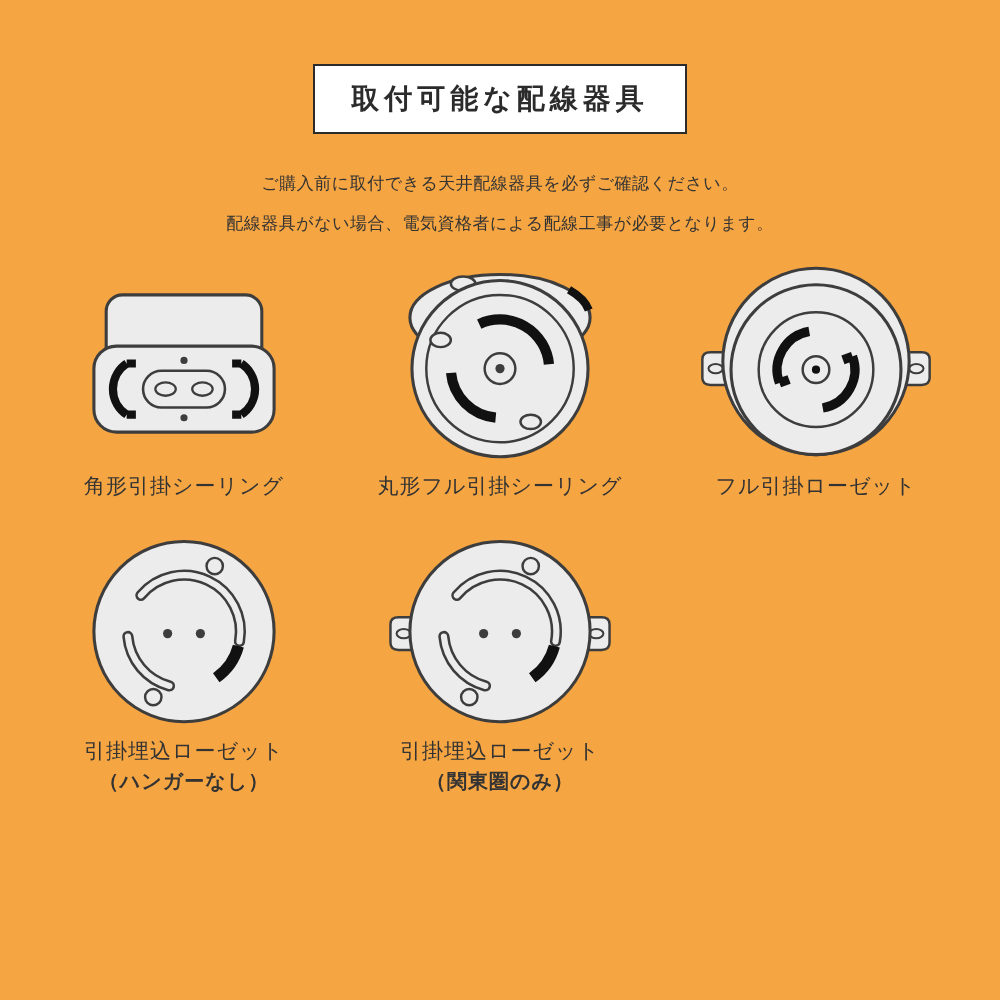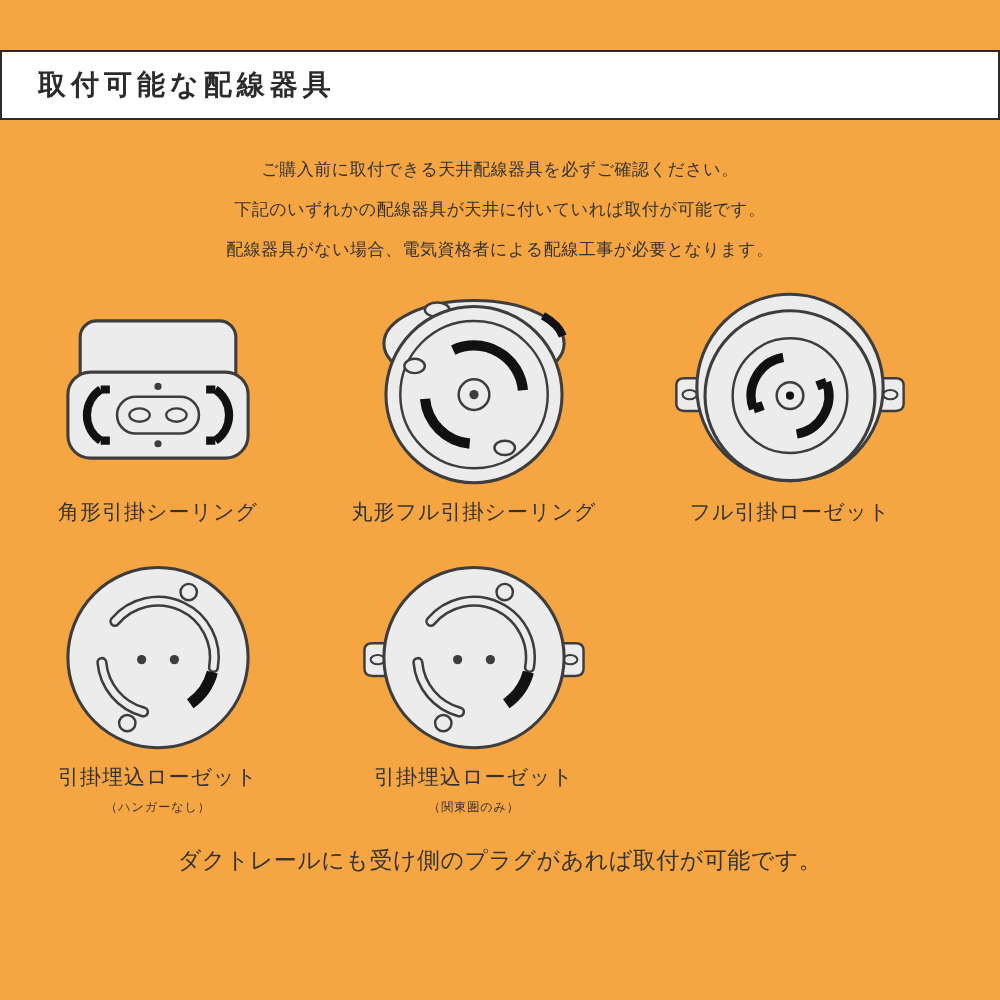--- a/index.html
+++ b/index.html
@@ -9,21 +9,22 @@
     background: #F5A542;
   }
   .page {
     position: relative;
     width: 1000px;
     height: 1000px;
     background: #F5A542;
     overflow: hidden;
     display: flex;
     flex-direction: column;
-    padding-top: 50px;
+    align-items: center;
+    padding-top: 64px;
     color: #333333;
   }
   .title-box {
     background: #FFFFFF;
     border: 2px solid #2B2B2B;
     padding: 14px 36px;
     font-size: 28px;
     font-weight: 600;
     letter-spacing: 5px;
     color: #2B2B2B;
@@ -52,22 +53,22 @@
   .card svg { width: 246px; height: 215px; display: block; }
   .fixture-label {
     font-size: 21px;
     font-weight: 500;
     letter-spacing: 1px;
     line-height: 30px;
     text-align: center;
     white-space: nowrap;
   }
   .fixture-sublabel {
-    font-size: 12px;
-    font-weight: 400;
+    font-size: 20px;
+    font-weight: 700;
     letter-spacing: 1px;
     line-height: 30px;
     text-align: center;
     white-space: nowrap;
   }
   .footer {
     text-align: center;
     font-size: 23px;
     font-weight: 500;
     line-height: 40px;
@@ -77,21 +78,20 @@
 </style>
 </head>
 <body style="background: rgb(245, 165, 66);">
 
 <div class="page">
 
   <div class="title-box">取付可能な配線器具</div>
 
   <div class="intro">
     <div>ご購入前に取付できる天井配線器具を必ずご確認ください。</div>
-    <div>下記のいずれかの配線器具が天井に付いていれば取付が可能です。</div>
     <div>配線器具がない場合、電気資格者による配線工事が必要となります。</div>
   </div>
 
   <div class="grid">
 
     <div class="card">
       <svg viewBox="0 0 240 210">
         <g transform="translate(0,26)">
           <rect x="44" y="12" width="152" height="70" rx="16" fill="#ECECEC" stroke="#3D3D3D" stroke-width="3"></rect>
           <rect x="32" y="62" width="176" height="84" rx="22" fill="#ECECEC" stroke="#3D3D3D" stroke-width="3"></rect>
@@ -183,16 +183,15 @@
         <circle cx="104" cy="110" r="4.5" fill="#3D3D3D"></circle>
         <circle cx="136" cy="110" r="4.5" fill="#3D3D3D"></circle>
       </svg>
       <div class="fixture-label">引掛埋込ローゼット</div>
       <div class="fixture-sublabel">（関東圏のみ）</div>
     </div>
 
   </div>
 
   <div class="footer">
-    <div>ダクトレールにも受け側のプラグがあれば取付が可能です。</div>
   </div>
 
 </div>
 
 </body></html>

